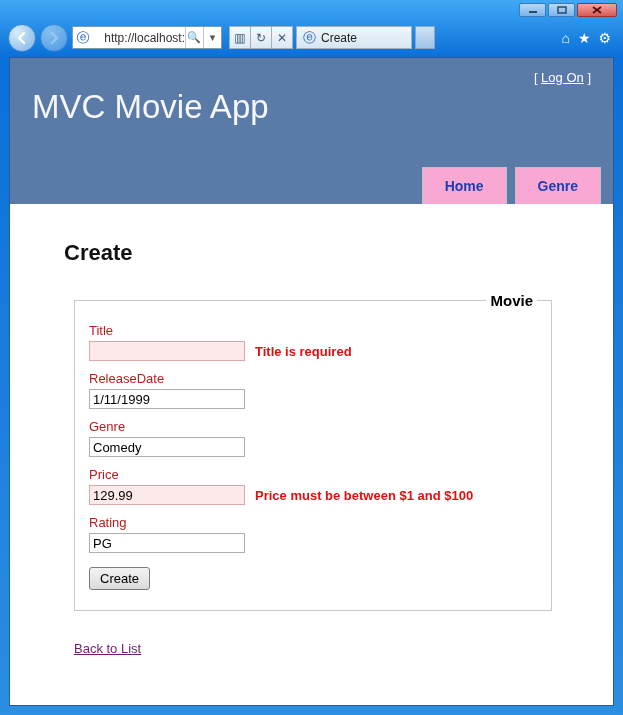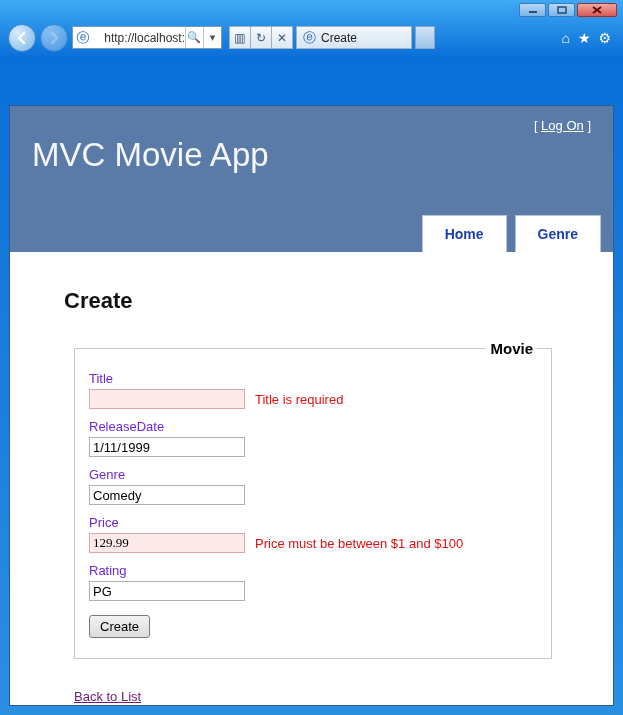--- a/index.html
+++ b/index.html
@@ -142,21 +142,20 @@
     color:#fff;
   }
   .right-cmds .cmd { font-size:14px; }
   
   .viewport {
     position:absolute;
     left:9px; right:9px; top:57px; bottom:9px;
     background:#fff;
     border:1px solid #2a5a9a;
     overflow:hidden;
-    margin-top:48px;
   }
   
   .site-header {
     background:#5a7ba7;
     height:146px;
     position:relative;
     color:#fff;
   }
   .logon {
     position:absolute;
@@ -173,21 +172,21 @@
     font-family:Verdana, Arial, sans-serif;
     color:#f5f7fa;
   }
   .menu {
     position:absolute;
     right:12px; bottom:0;
     display:flex;
     gap:8px;
   }
   .menu-item {
-    background:#ffffff;
+    background:#f9a8d4;
     border:1px solid #b8c4d4;
     padding:10px 22px 10px 22px;
     color:#1a3fb5;
     font-weight:bold;
     font-size:14px;
     border-bottom:none;
   }
   
   .main {
     padding:30px 30px 10px 30px;
@@ -206,42 +205,42 @@
     padding:4px 14px 20px 14px;
   }
   legend {
     font-weight:bold;
     font-size:15px;
     padding:0 4px;
     font-family:Verdana, Arial, sans-serif;
     text-align:right;
   }
   .editor-label {
-    color:#6d28d9;
+    color:#b91c1c;
     font-size:13px;
     margin:10px 0 3px 0;
   }
   .field-row { display:flex; align-items:center; gap:10px; }
   .text-box {
     width:156px;
     height:20px;
     border:1px solid #b0b0b0;
     font-size:13px;
     padding:1px 3px;
     outline:none;
     background:#fff;
   }
   .text-box.input-validation-error {
     background:#fce9e9;
     border-color:#d9a9a9;
-    font-family:Liberation Serif, serif;
   }
   .field-validation-error {
     color:#e01010;
     font-size:13px;
+    font-weight:bold;
   }
   .submit-btn {
     margin-top:14px;
     padding:3px 10px;
     font-size:13px;
     background:linear-gradient(#f2f2f2,#dcdcdc);
     border:1px solid #7a7a7a;
     border-radius:3px;
   }
   .backlink {

